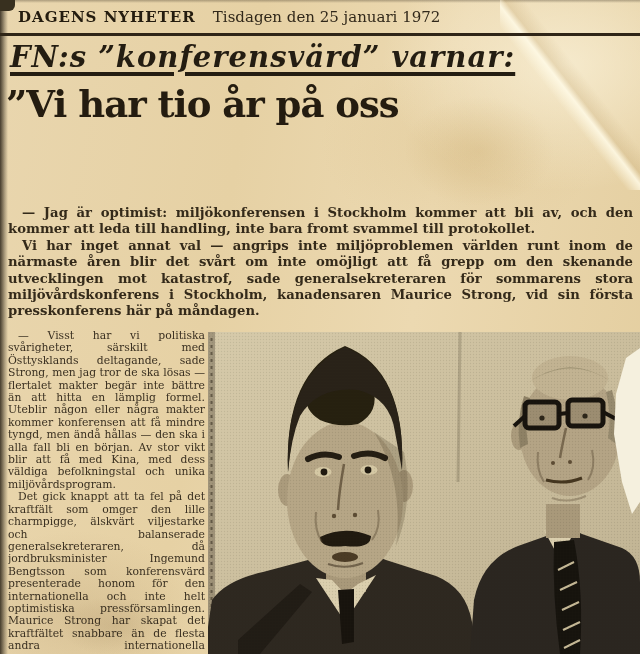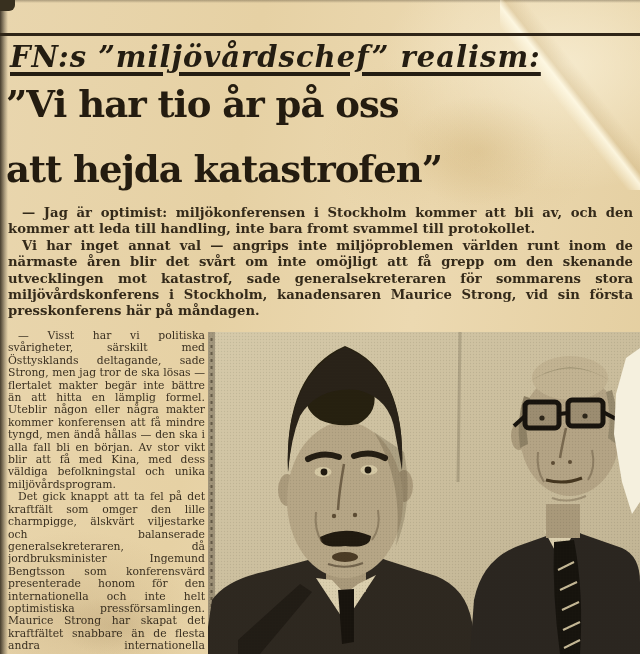--- a/index.html
+++ b/index.html
@@ -52,27 +52,30 @@
 
 <div class="page">
 
   <div class="edge-left"></div>
   <div class="edge-top"></div>
   <div class="corner-notch"></div>
   <div class="crease"></div>
   <div class="stain-a"></div>
   <div class="stain-b"></div>
 
+  <div class="masthead">
+    <span class="paper-name">DAGENS NYHETER</span>
+    <span class="date-line">Tisdagen den 25 januari 1972</span>
+  </div>
   <div class="rule"></div>
 
-  <div class="kicker">FN:s ”miljövårdschef” realism:</div>
+  <div class="kicker">FN:s ”konferensvärd” varnar:</div>
 
   <h1 class="headline">
     <span>”Vi har tio år på oss</span>
-    <span>att hejda katastrofen”</span>
   </h1>
 
   <div class="lead">
     <p>— Jag är optimist: miljökonferensen i Stockholm kommer att bli av, och den kommer att leda till handling, inte bara fromt svammel till protokollet.</p>
     <p>Vi har inget annat val — angrips inte miljöproblemen världen runt inom de närmaste åren blir det svårt om inte omöjligt att få grepp om den skenande utvecklingen mot katastrof, sade generalsekreteraren för sommarens stora miljövårdskonferens i Stockholm, kanadensaren Maurice Strong, vid sin första presskonferens här på måndagen.</p>
   </div>
 
   <div class="bodycol">
     <p>— Visst har vi politiska svårigheter, särskilt med Östtysklands deltagande, sade Strong, men jag tror de ska lösas — flertalet makter begär inte bättre än att hitta en lämplig formel. Uteblir någon eller några makter kommer konferensen att få mindre tyngd, men ändå hållas — den ska i alla fall bli en början. Av stor vikt blir att få med Kina, med dess väldiga befolkningstal och unika miljövårdsprogram.</p>
     <p>Det gick knappt att ta fel på det kraftfält som omger den lille charmpigge, älskvärt viljestarke och balanserade generalsekreteraren, då jordbruksminister Ingemund Bengtsson som konferensvärd presenterade honom för den internationella och inte helt optimistiska pressförsamlingen. Maurice Strong har skapat det kraftfältet snabbare än de flesta andra internationella personligheterna: hans kombination av realism och ideell handlingsenergi har redan</p>

